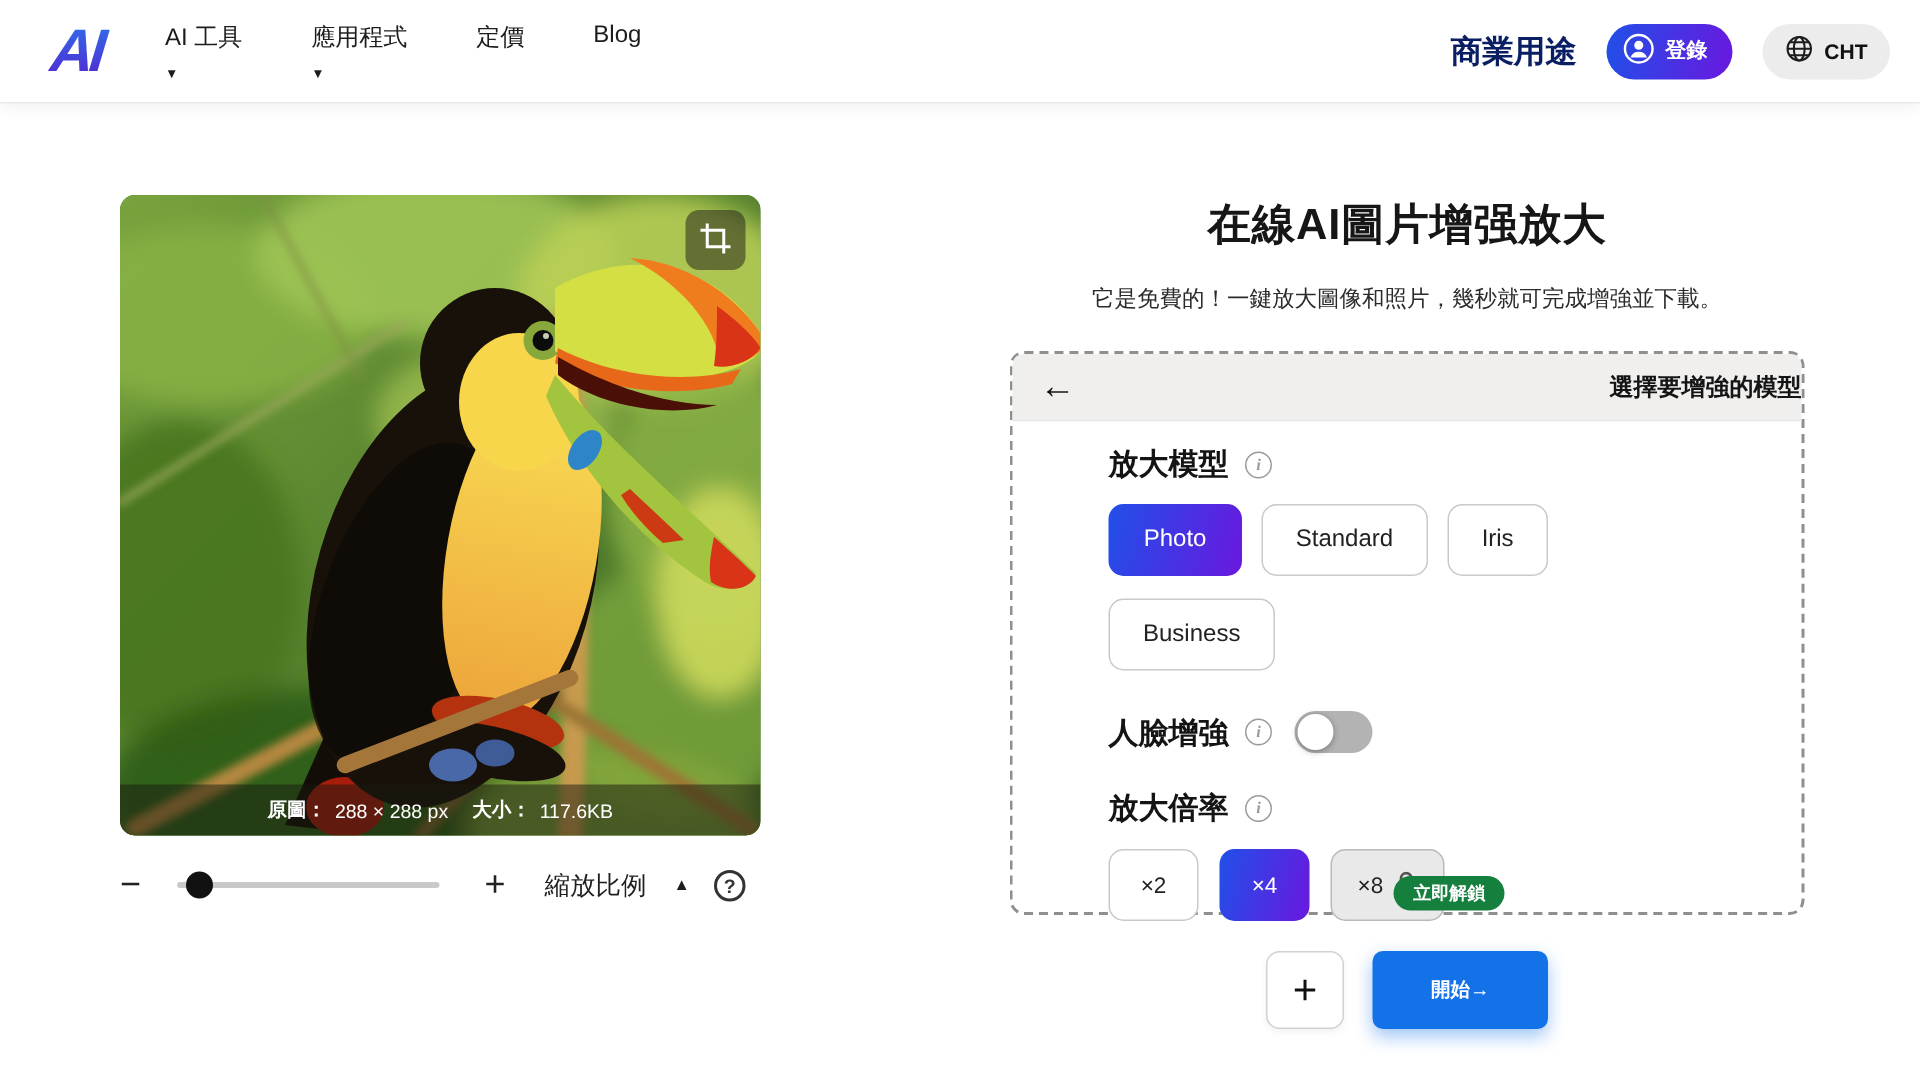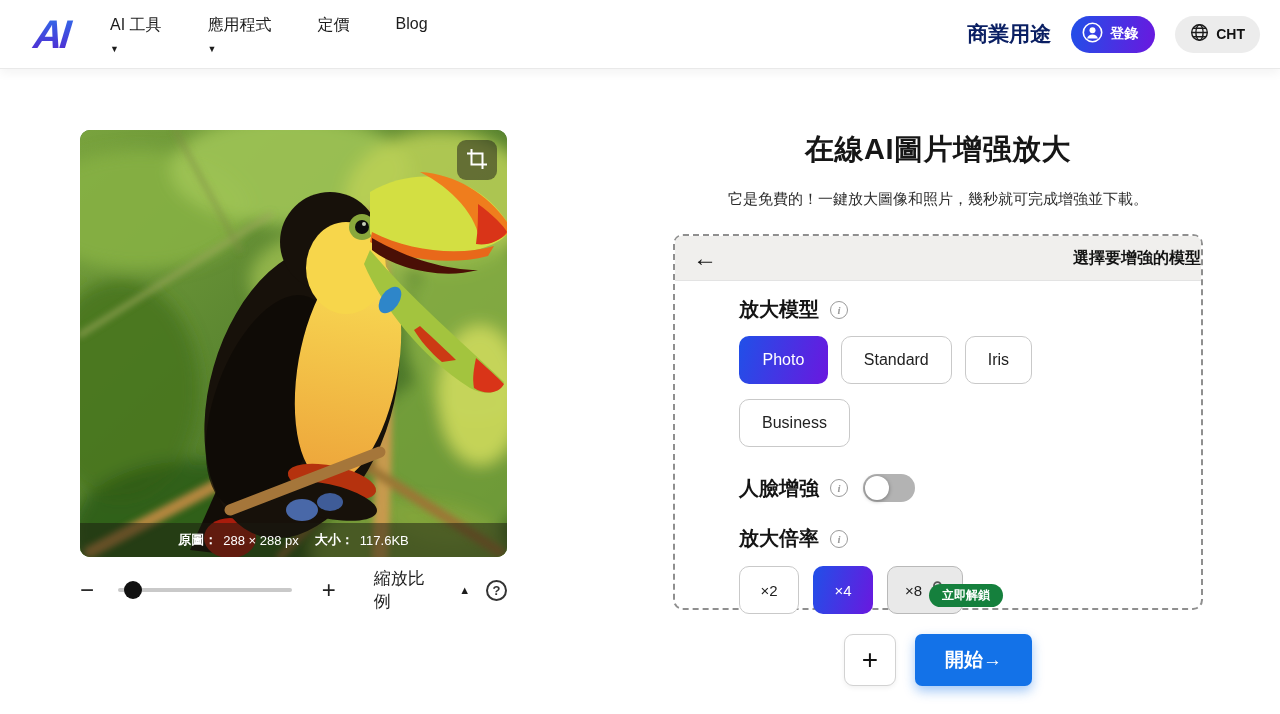--- a/index.html
+++ b/index.html
@@ -39,21 +39,21 @@
   .img-info .lbl { font-weight:700; }
   .img-info .val { margin-left:6px; }
   .img-info .sep { width:16px; }
 
   .zoom-row { position:absolute; left:80px; top:572px; width:427px; height:36px; display:flex; align-items:center; }
   .zr-minus,.zr-plus { background:none; border:none; font-size:24px; color:#222; cursor:pointer; line-height:1; }
   .slider { position:relative; width:175px; height:18px; margin-left:24px; cursor:pointer; }
   .slider .track { position:absolute; top:7px; left:0; right:0; height:4px; border-radius:2px; background:#c9c9c9; }
   .slider .knob { position:absolute; top:0; left:6px; width:18px; height:18px; border-radius:50%; background:#111; }
   .zr-plus { margin-left:30px; }
-  .zr-label { margin-left:38px; font-size:17px; color:#1f1f1f; }
+  .zr-label { margin-left:26px; font-size:17px; color:#1f1f1f; }
   .zr-caret { margin-left:18px; font-size:11px; cursor:pointer; }
   .zr-help { margin-left:16px; width:21px; height:21px; border:2px solid #333; border-radius:50%; display:flex; align-items:center; justify-content:center; font-size:13px; font-weight:700; color:#333; cursor:pointer; }
 
   
   .right-col { position:absolute; left:673px; top:130px; width:530px; text-align:center; }
   h1.title { font-size:29px; font-weight:700; color:#161616; letter-spacing:.5px; }
   .subtitle { margin-top:20px; font-size:15px; color:#2b2b2b; }
 
   .panel { margin-top:25px; height:376px; text-align:left; background:#fff; border:2.5px dashed #8f8f8f; border-radius:10px; position:relative; }
   .panel-hd { height:45px; background:#f0efed; border-bottom:1px solid #e3e3e3; border-radius:7px 7px 0 0; display:flex; align-items:center; padding:0 18px; position:relative; }
@@ -75,21 +75,21 @@
 
   .scale-row { display:flex; gap:14px; margin-top:14px; }
   .scale-btn { height:48px; min-width:60px; padding:0 19px; border-radius:10px; border:1.5px solid #c9c9c9; background:#fff; font-size:15px; color:#222; cursor:pointer; font-family:inherit; }
   .scale-btn.selected { background:linear-gradient(105deg,#2050e8,#6a18df); color:#fff; border:none; }
   .scale-wrap { position:relative; }
   .scale-btn.locked { background:#e9e9e9; border-color:#b9b9b9; display:flex; align-items:center; gap:8px; padding:0 17px; }
   .badge { position:absolute; top:-14px; right:-40px; height:23px; line-height:23px; padding:0 13px; background:#15803d; border-radius:12px; color:#fff; font-size:12px; font-weight:700; cursor:pointer; white-space:nowrap;margin-top:32px; }
 
   .actions { margin-top:24px; display:flex; justify-content:center; gap:19px; }
   .add-btn { width:52px; height:52px; border:1.5px solid #d2d2d2; border-radius:9px; background:#fff; font-size:28px; color:#111; cursor:pointer; box-shadow:0 2px 5px rgba(0,0,0,.06); }
-  .start-btn { width:117px; height:52px; border:none; border-radius:7px; background:#1372e8; color:#fff; font-size:19px; font-weight:700; cursor:pointer; box-shadow:0 5px 12px rgba(19,114,232,.40); font-family:inherit; }
+  .start-btn { width:117px; height:52px; border:none; border-radius:7px; background:#1372e8; color:#fff; font-size:13px; font-weight:700; cursor:pointer; box-shadow:0 5px 12px rgba(19,114,232,.40); font-family:inherit; }
 </style>
 </head>
 <body>
 
 <div class="page">
 
   <header class="hdr">
     <div class="logo">AI</div>
     <nav>
       <div class="nav-item">

